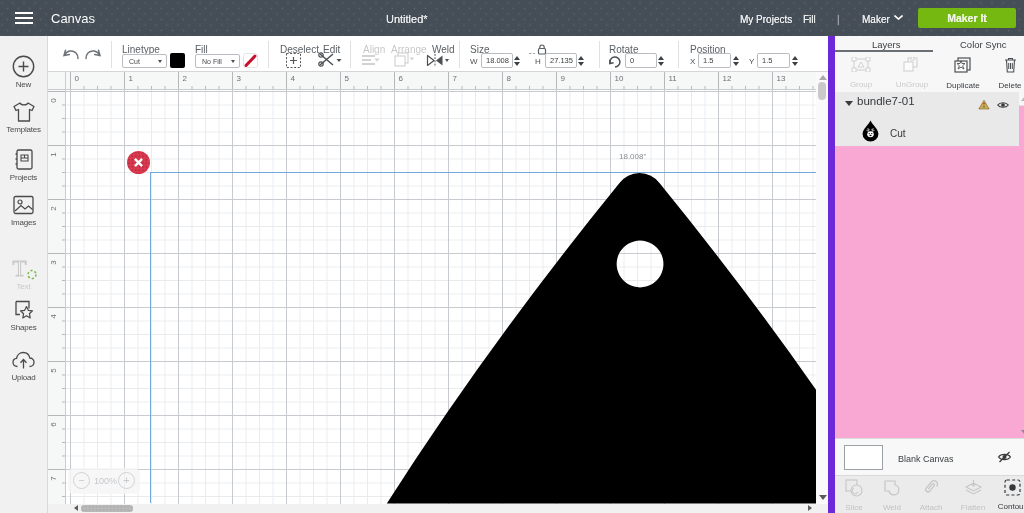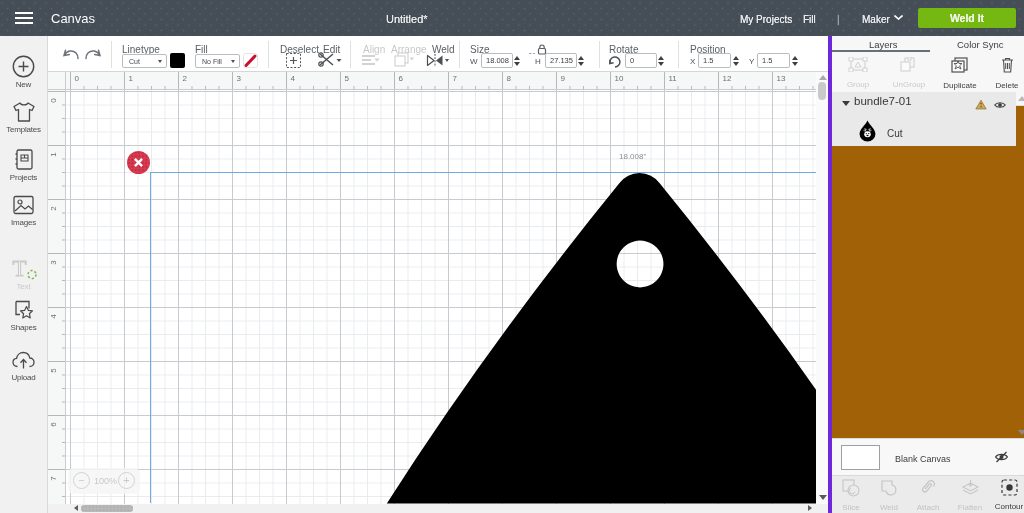--- a/index.html
+++ b/index.html
@@ -60,21 +60,21 @@
 .zoompill .zc{position:absolute;top:4px;width:17px;height:17px;border:1px solid #cfd2d5;border-radius:50%;text-align:center;line-height:15px;font-size:11px}
 
 .vsb{position:absolute;left:816px;top:72px;width:12px;height:431.5px;background:#fafafa}
 .vsb .thumb{position:absolute;left:2px;top:10px;width:8px;height:18px;background:#c9c9c9;border-radius:4px}
 .hsb{position:absolute;left:48px;top:503.5px;width:768px;height:9.5px;background:#f1f1f1}
 .hsb .thumb{position:absolute;left:33px;top:1.5px;width:52px;height:6.5px;background:#b9b9b9;border-radius:3px;
  background-image:radial-gradient(circle,rgba(0,0,0,.07) .6px,rgba(0,0,0,0) .8px);background-size:3.5px 3.5px}
 .corner-br{position:absolute;left:816px;top:503.5px;width:12px;height:9.5px;background:#f1f1f1}
 .sbarrow{position:absolute;width:0;height:0}
 
-.rpanel{position:absolute;left:828px;top:36px;width:196px;height:477px;background:#a16207;border-left:4px solid #6d28d9}
+.rpanel{position:absolute;left:828px;top:36px;width:196px;height:477px;background:#f9a8d4;border-left:7px solid #6d28d9}
 .rtabs{position:absolute;left:0;top:0;width:195px;height:16px;background:#f7f7f8}
 .rtab{position:absolute;top:3px;font-size:9.5px;color:#3c4043}
 .rtab-underline{position:absolute;left:0;top:14px;width:98px;height:2px;background:#6a6f75}
 .ractions{position:absolute;left:0;top:16px;width:195px;height:54px;background:#f7f7f8;border-bottom:1px solid #e2e2e2}
 .ract{position:absolute;text-align:center}
 .ract .lbl{font-size:8px;color:#3c4043;margin-top:4px}
 .ract.faded .lbl{color:#cacaca}
 .layerblock{position:absolute;left:0;top:56px;width:184px;height:54px;background:#e9e9ea}
 .lyr-caret{position:absolute;left:10px;top:9px;width:0;height:0;border-left:4.5px solid transparent;border-right:4.5px solid transparent;border-top:5.5px solid #3a3a3a}
 .lyr-name{position:absolute;left:22px;top:3px;font-size:11.5px;color:#35383b}
@@ -94,21 +94,21 @@
  <div class="hamb"></div>
  <div class="tb-canvas">Canvas</div>
  <div class="tb-untitled">Untitled*</div>
  <div class="tb-link" style="left:740px">My Projects</div>
  <div class="tb-link" style="left:803px">Fill</div>
  <div class="tb-link" style="left:837px;font-weight:normal;color:#8b9198">|</div>
  <div class="tb-link" style="left:862px">Maker</div>
  <svg class="chev" viewBox="0 0 9 5">
       <path d="M0.5 0.5 L4.5 4 L8.5 0.5" fill="none" stroke="#fff" stroke-width="1.6"></path>
     </svg>
- <div class="makeit">Weld It</div>
+ <div class="makeit">Maker It</div>
 </div>
 
 <div class="sidebar"></div>
 <div class="sb-item" style="top:55px">
  <svg width="23" height="23" viewBox="0 0 23 23">
       <circle cx="11.5" cy="11.5" r="10.2" fill="none" stroke="#4a4a4a" stroke-width="1.4"></circle>
       <path d="M11.5 6.5 v10 M6.5 11.5 h10" stroke="#4a4a4a" stroke-width="1.4"></path>
     </svg>
  <div class="lbl">New</div>
 </div>

